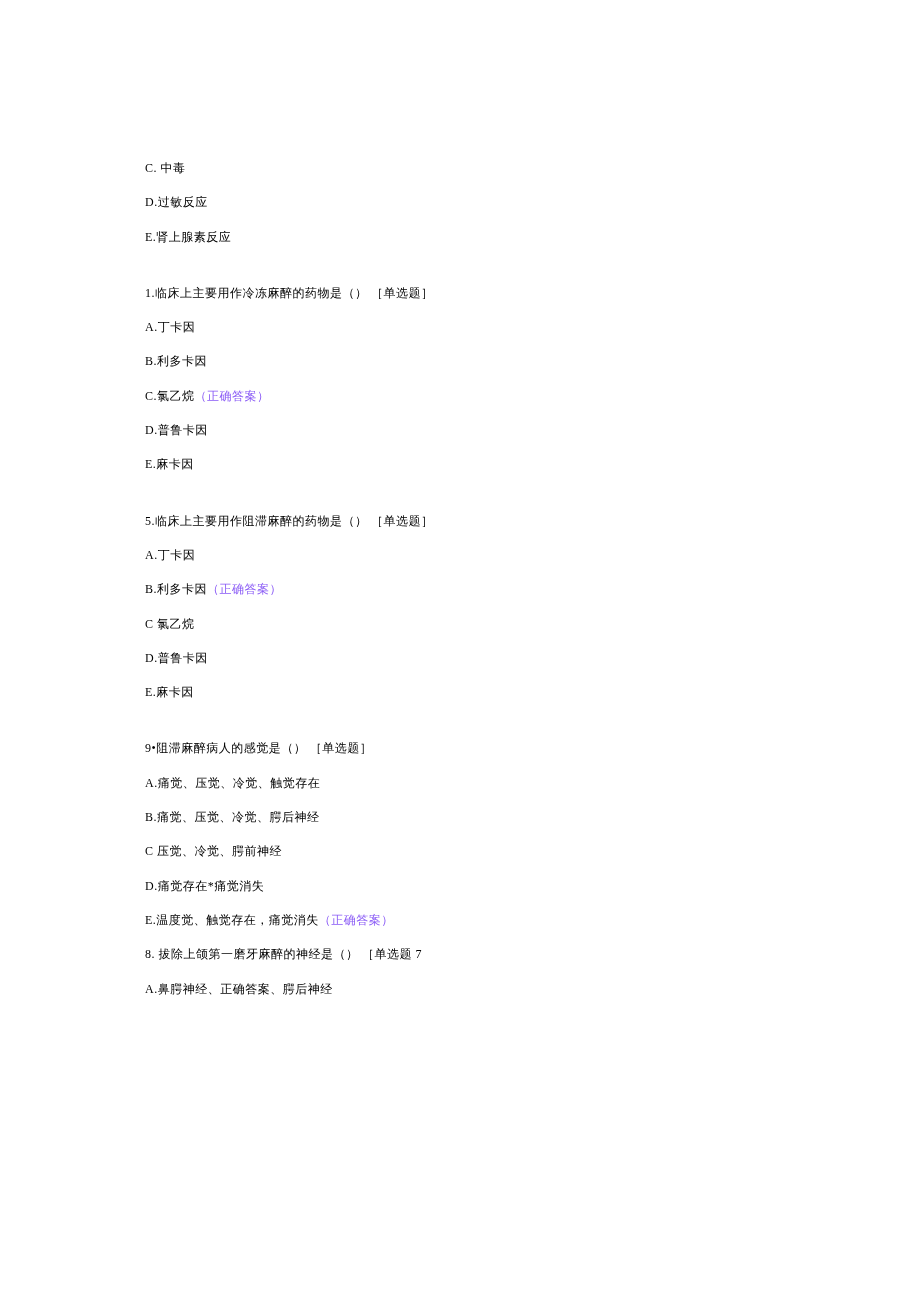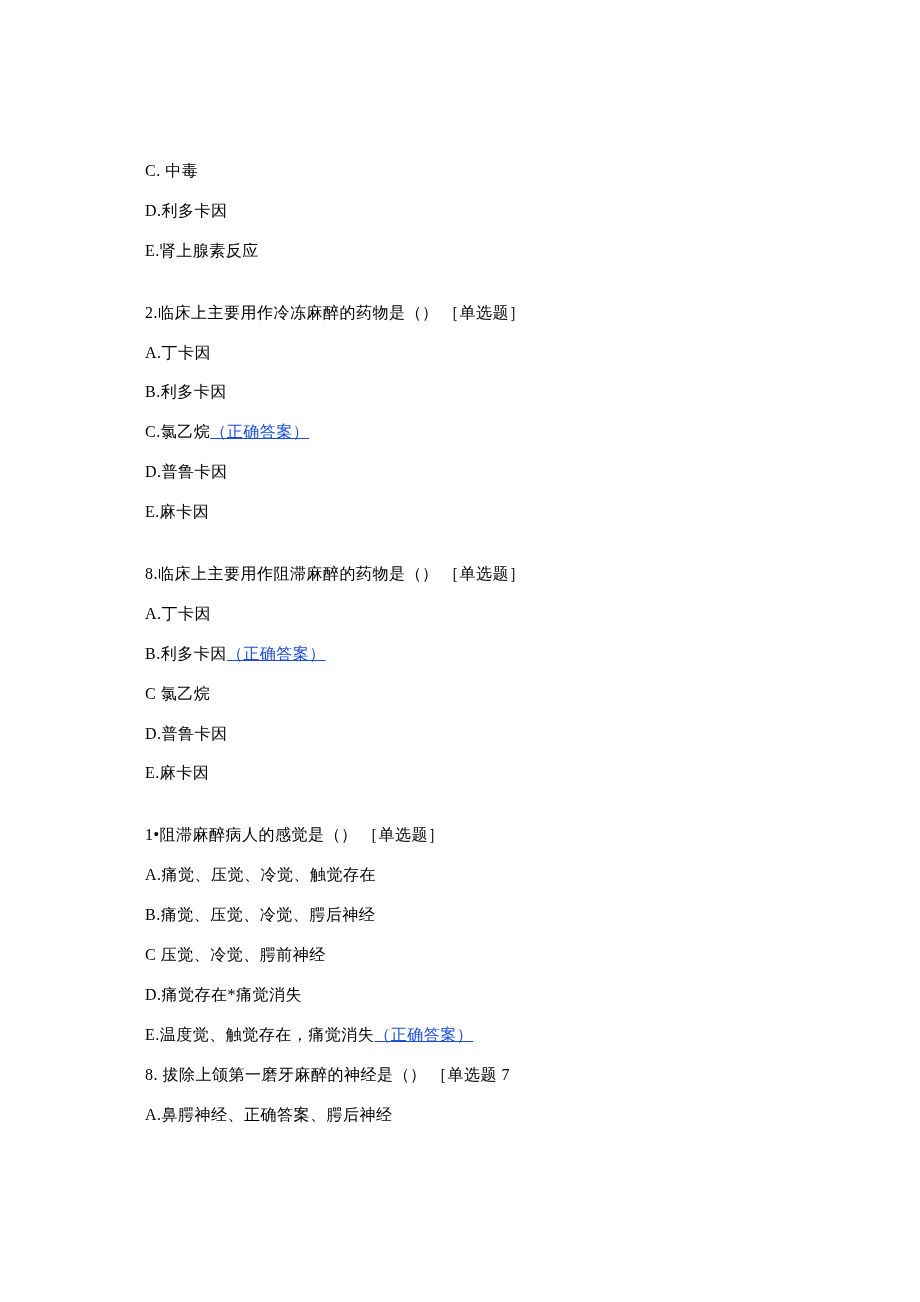--- a/index.html
+++ b/index.html
@@ -7,66 +7,65 @@
       padding: 0;
       box-sizing: border-box;
     }
     body {
       background: #ffffff;
       font-family: "SimSun", "宋体", serif;
       width: 920px;
       padding: 160px 145px 100px 145px;
     }
     .line {
-      font-size: 16px;
+      font-size: 12px;
       line-height: 1.4;
       margin-bottom: 17.5px;
       color: #000000;
       letter-spacing: 0.5px;
     }
     .correct {
-      color: #1d4ed8;
-      text-decoration: underline;
+      color: #8b5cf6;
     }
     .spacer {
       height: 22px;
     }
   </style>
 </head>
 <body>
 
 <div class="line">C. 中毒</div>
-<div class="line">D.利多卡因</div>
+<div class="line">D.过敏反应</div>
 <div class="line">E.肾上腺素反应</div>
 
 <div class="spacer"></div>
 
-<div class="line">2.临床上主要用作冷冻麻醉的药物是（） ［单选题］</div>
+<div class="line">1.临床上主要用作冷冻麻醉的药物是（） ［单选题］</div>
 <div class="line">A.丁卡因</div>
 <div class="line">B.利多卡因</div>
 <div class="line">
   <span>C.氯乙烷</span><span class="correct">（正确答案）</span>
 </div>
 <div class="line">D.普鲁卡因</div>
 <div class="line">E.麻卡因</div>
 
 <div class="spacer"></div>
 
-<div class="line">8.临床上主要用作阻滞麻醉的药物是（） ［单选题］</div>
+<div class="line">5.临床上主要用作阻滞麻醉的药物是（） ［单选题］</div>
 <div class="line">A.丁卡因</div>
 <div class="line">
   <span>B.利多卡因</span><span class="correct">（正确答案）</span>
 </div>
 <div class="line">C 氯乙烷</div>
 <div class="line">D.普鲁卡因</div>
 <div class="line">E.麻卡因</div>
 
 <div class="spacer"></div>
 
-<div class="line">1•阻滞麻醉病人的感觉是（） ［单选题］</div>
+<div class="line">9•阻滞麻醉病人的感觉是（） ［单选题］</div>
 <div class="line">A.痛觉、压觉、冷觉、触觉存在</div>
 <div class="line">B.痛觉、压觉、冷觉、腭后神经</div>
 <div class="line">C 压觉、冷觉、腭前神经</div>
 <div class="line">D.痛觉存在*痛觉消失</div>
 <div class="line">
   <span>E.温度觉、触觉存在，痛觉消失</span><span class="correct">（正确答案）</span>
 </div>
 
 <div class="line">8. 拔除上颌第一磨牙麻醉的神经是（） ［单选题 7</div>
 <div class="line">A.鼻腭神经、正确答案、腭后神经</div>

